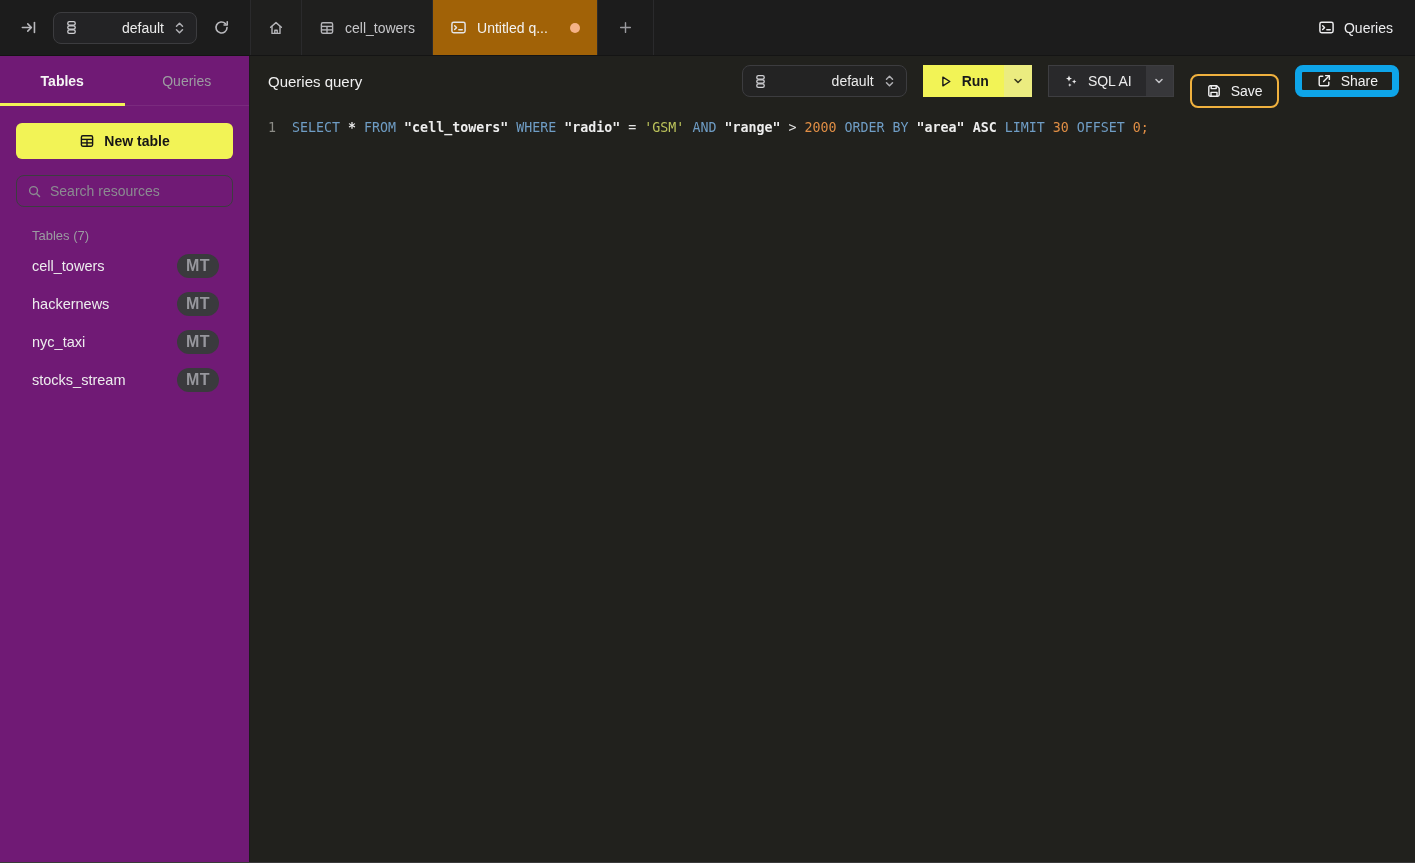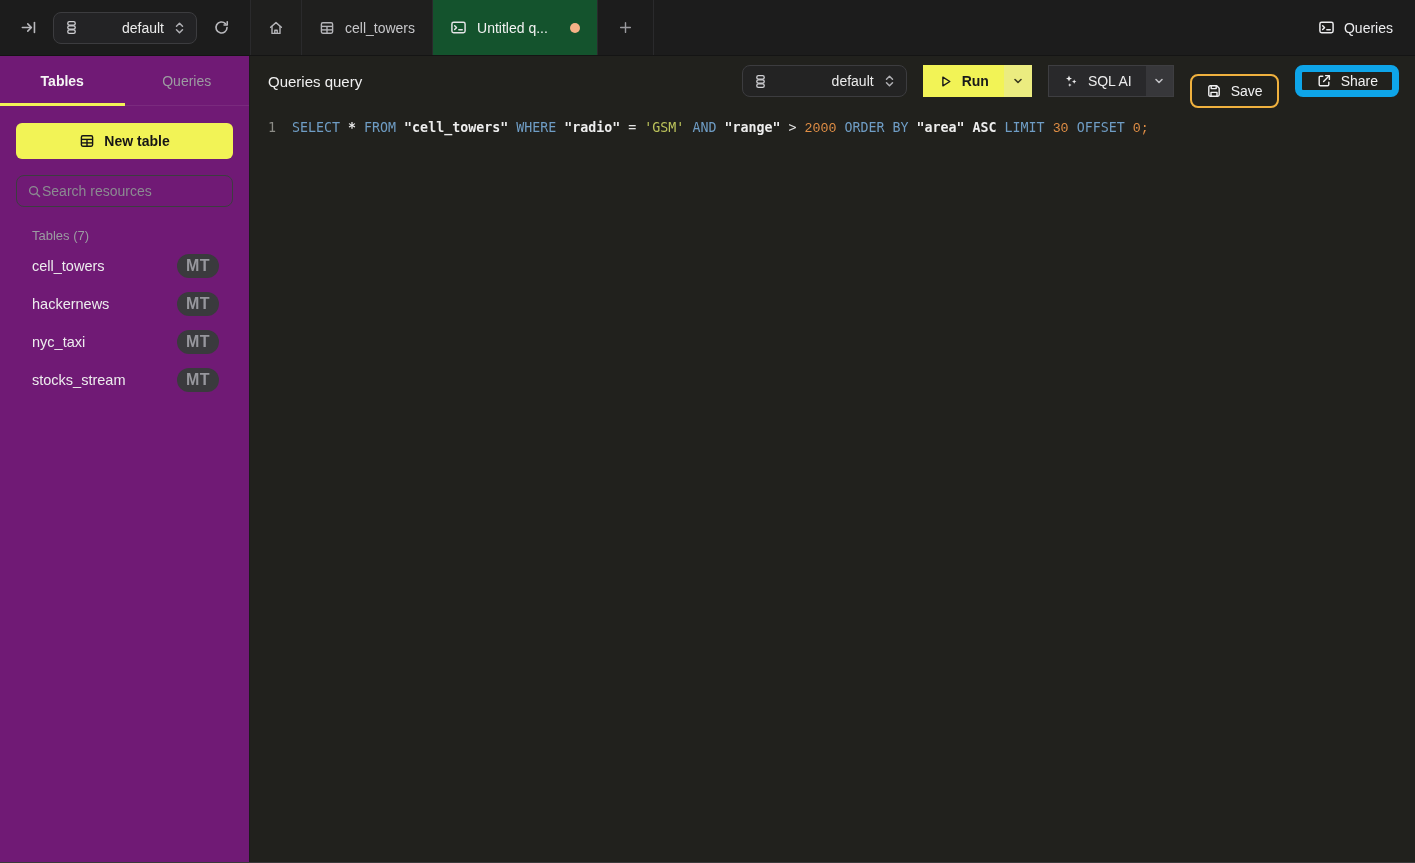--- a/index.html
+++ b/index.html
@@ -28,21 +28,21 @@
   .topbar-left .select { flex:1; }
   .select .grow { flex:1; text-align:right; }
   .chev { color:#b0b0b4; }
 
   .tabstrip { display:flex; align-items:stretch; border-left:1px solid #2a2a2c; }
   .tab {
     display:flex; align-items:center; gap:10px; padding:0 17px;
     color:#c7c7ca; font-size:14px; border-right:1px solid #2a2a2c; cursor:pointer; background:#1f1f1e;
   }
   .tab .tab-icon { color:#b4b4b8; }
-  .tab.active { background:#14532d; color:#f3f3f3; font-weight:500; }
+  .tab.active { background:#a16207; color:#f3f3f3; font-weight:500; }
   .tab.active .tab-icon { color:#e4e4e6; }
   .dot { width:10px; height:10px; border-radius:50%; background:var(--dot,#f5b287); margin-left:12px; }
   .newtab-btn { padding:0 20px; color:#9a9a9e; border-right:1px solid #2a2a2c; border-radius:0; }
   .topbar-right { margin-left:auto; display:flex; align-items:center; padding-right:22px; }
   .text-btn { background:none; border:none; color:#ececee; font-size:14px; display:flex; align-items:center; gap:9px; cursor:pointer; }
 
   
   .sidebar { grid-area:sidebar; background:#701a75; border-right:1px solid #1b1b1b; display:flex; flex-direction:column; overflow:hidden; }
   .side-tabs { display:flex; height:50px; flex:none; border-bottom:1px solid rgba(255,255,255,0.07); }
   .side-tab { flex:1; display:flex; align-items:center; justify-content:center; font-size:14px; color:#9c9ca1; position:relative; cursor:pointer; }
@@ -50,21 +50,21 @@
   .side-tab.active::after { content:""; position:absolute; left:0; right:0; bottom:-1px; height:3px; background:var(--accent,#f2f356); }
   .side-body { padding:17px 16px; }
   .new-table-btn {
     width:100%; height:36px; background:var(--accent,#f2f356); color:#161616; border:none; border-radius:6px;
     font-size:14px; font-weight:600; display:flex; align-items:center; justify-content:center; gap:9px; cursor:pointer;
     font-family:inherit;
     text-align:right;
   }
   .search {
     margin-top:16px; height:32px; border:1px solid #3d3d40; border-radius:8px;
-    display:flex; align-items:center; padding:0 10px; color:#8b8b91;justify-content:space-between;
+    display:flex; align-items:center; gap:8px; padding:0 10px; color:#8b8b91;justify-content:space-between;
   }
   .search input { flex:1; background:transparent; border:none; outline:none; color:#e9e9e9; font-size:14px; font-family:inherit; min-width:0; }
   .search input::placeholder { color:#8b8b91; }
   .section-title { margin:21px 0 4px; padding-left:16px; font-size:13px; color:#9b9ba1; }
   .table-list { list-style:none; }
   .table-row { display:flex; align-items:center; justify-content:space-between; padding:7px 14px 7px 16px; cursor:pointer; border-radius:6px; }
   .table-name { font-size:14.5px; color:#ededee; }
   .engine-badge {
     background:#3a3a3d; color:#97979d; font-size:16px; font-weight:700; letter-spacing:0.4px;
     padding:4px 9px; border-radius:999px; line-height:1;
@@ -95,21 +95,21 @@
   .share-btn { border:7px solid #0ea5e9; }
 
   
   .editor { flex:1; padding-top:10px; font-family:"DejaVu Sans Mono","Liberation Mono",monospace; font-size:13.3px; cursor:text; }
   .code-line { display:flex; align-items:baseline; line-height:23px; }
   .ln { min-width:16px; margin-left:10px; text-align:right; color:#8c8c86; }
   .code-line code { margin-left:16px; white-space:pre; font-family:inherit; }
   .tk-kw  { color:var(--kw,#6f9dc5); }
   .tk-id  { color:#ededed; font-weight:700; }
   .tk-str { color:var(--str,#bcc35b); }
-  .tk-num { color:var(--num,#e08e45);font-family:Liberation Mono, monospace; }
+  .tk-num { color:var(--num,#e08e45); }
   .tk-op  { color:#e3e3e3; }
   .tk-star{ color:#ededed; font-weight:700; }
 </style>
 </head>
 <body>
 
 <div class="app">
 
   <header class="topbar">
     <div class="topbar-left">

